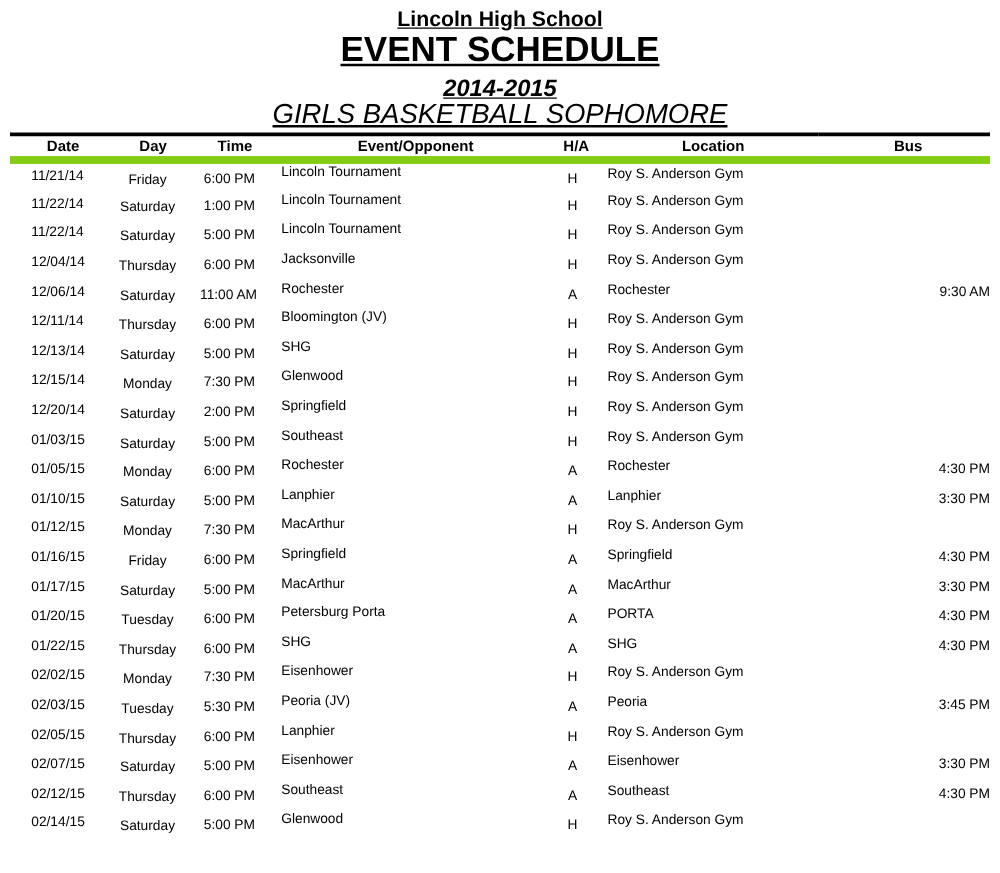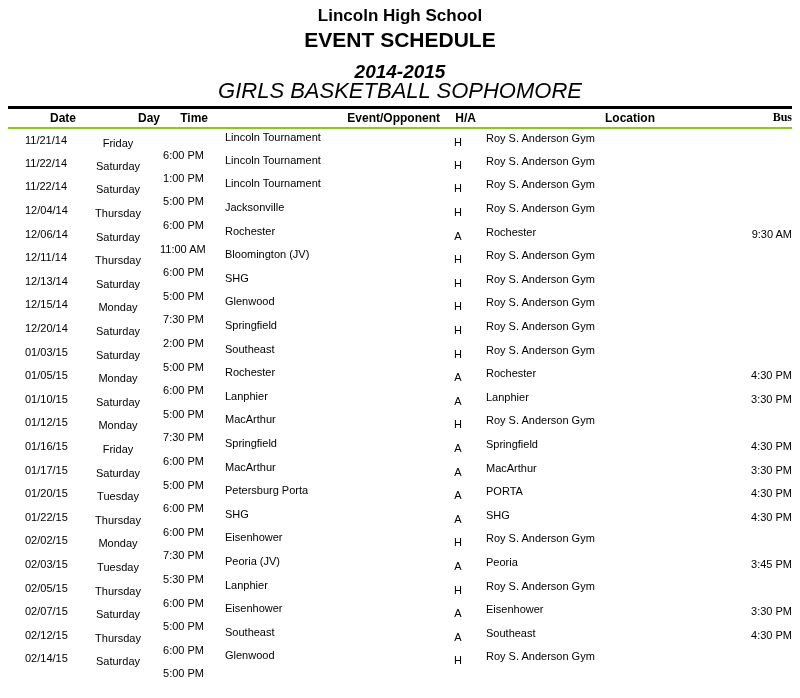--- a/index.html
+++ b/index.html
@@ -8,63 +8,63 @@
     width: 800px;
     font-family: "Liberation Sans", sans-serif;
     color: #000000;
   }
   .page {
     width: 800px;
     height: 698px;
     overflow: hidden;
     background: #ffffff;
   }
-  .title-block { text-align: center; padding-top: 6px; }
+  .title-block { text-align: center; padding-top: 6px; text-decoration: underline; }
   .school  { font-size: 17px; font-weight: bold; line-height: 20px; }
-  .doc-title { font-size: 21px; font-weight: bold; line-height: 24px; margin-top: 2px; }
+  .doc-title { font-size: 28px; font-weight: bold; line-height: 24px; margin-top: 2px; }
   .season  { font-size: 19px; font-weight: bold; font-style: italic; line-height: 15px; margin-top: 12px; }
   .team    { font-size: 22px; font-style: italic; line-height: 21px; margin-top: 1px; }
 
   table.schedule {
     border-collapse: collapse;
     table-layout: fixed;
     width: 784px;
     margin: 5px 8px 0 8px;
     border-top: 3px solid #000000;
   }
   thead th {
-    border-bottom: 2px solid #84cc16;
+    border-bottom: 6px solid #84cc16;
     font-size: 12px;
     font-weight: bold;
-    text-align: right;
+    text-align: center;
     height: 20px;
     vertical-align: middle;
     padding: 0;
     white-space: nowrap;
   }
   tbody td {
     font-size: 11px;
     height: 23.6px;
     padding: 0;
     vertical-align: middle;
     white-space: nowrap;
     overflow: hidden;
   }
   
   .h-date  { padding-left: 17px; }
   .h-day   { padding-left: 9px; }
   .h-time  { padding-left: 8px; }
   .h-event { padding-left: 17px; }
   .h-ha    { padding-left: 6px; }
   .h-loc   { padding-left: 10px; }
-  .h-bus   { padding-left: 6px; font-family: Liberation Serif, serif; }
+  .h-bus   { padding-left: 6px; }
   
   .c-date  { padding-left: 17px; }
   .c-day   { text-align: center; position: relative; top: 3px; }
-  .c-time  { text-align: right; padding-right: 4px; position: relative; top: 15px; }
+  .c-time  { text-align: right; padding-right: 4px; position: relative; top: 2px; }
   .c-event { padding-left: 17px; position: relative; top: -3px; }
   .c-ha    { text-align: center; position: relative; top: 2px; }
   .c-loc   { padding-left: 10px; position: relative; top: -2px; }
   .c-bus   { padding-left: 6px; text-align: right; }
 </style>
 </head>
 <body>
 
 <div class="page">
   <div class="title-block">

